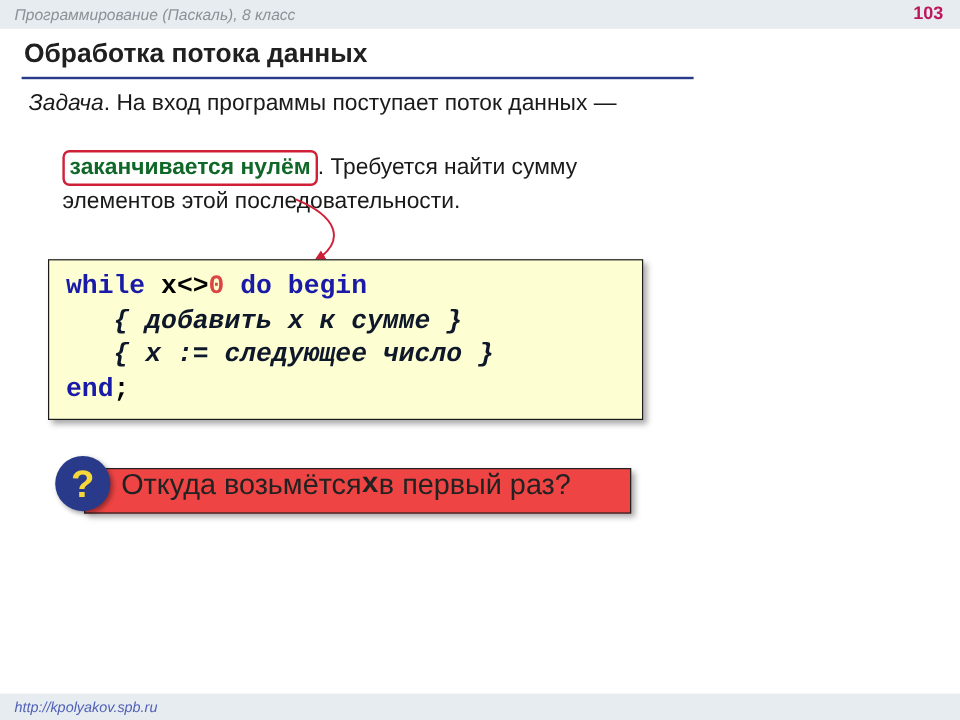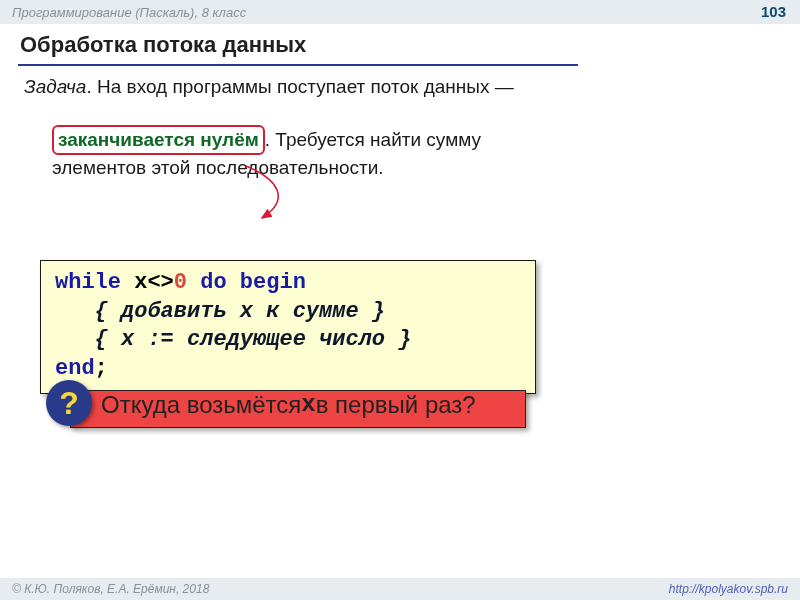--- a/index.html
+++ b/index.html
@@ -22,21 +22,21 @@
   }
   .header-text {
     color: #8a9198;
     font-size: 13px;
     font-style: italic;
   }
   .page-number {
     position: absolute;
     right: 14px;
     top: 3px;
-    color: #0c4a6e;
+    color: #be185d;
     font-weight: bold;
     font-size: 15px;
   }
   .title {
     position: absolute;
     top: 32px;
     left: 20px;
     font-size: 22px;
     font-weight: bold;
     color: #202020;
@@ -80,21 +80,20 @@
     left: 40px;
     width: 496px;
     background: #fdffd2;
     border: 1px solid #1a1a1a;
     box-shadow: 3px 3px 5px rgba(0,0,0,0.35);
     padding: 8px 14px 10px 14px;
     font-family: "Courier New", monospace;
     font-size: 22px;
     font-weight: bold;
     line-height: 1.3;
-    margin-top: 44px;
   }
   .kw { color: #1a1aa8; }
   .num { color: #d44; }
   .cmt { color: #0f172a; font-style: italic; }
   .code-line { white-space: pre; }
   .question-box {
     position: absolute;
     top: 390px;
     left: 70px;
     width: 456px;
@@ -183,15 +182,14 @@
 </div>
 
 <div class="question-box">
   <span> Откуда возьмётся </span>
   <span class="q-strong">x</span>
   <span>  в первый раз?</span>
 </div>
 <div class="question-circle">?</div>
 
 <div class="footer-bar">
-  <span class="footer-left">© К.Ю. Поляков, Е.А. Ерёмин, 2018</span>
   <span class="footer-right">http://kpolyakov.spb.ru</span>
 </div>
 
 </body></html>

